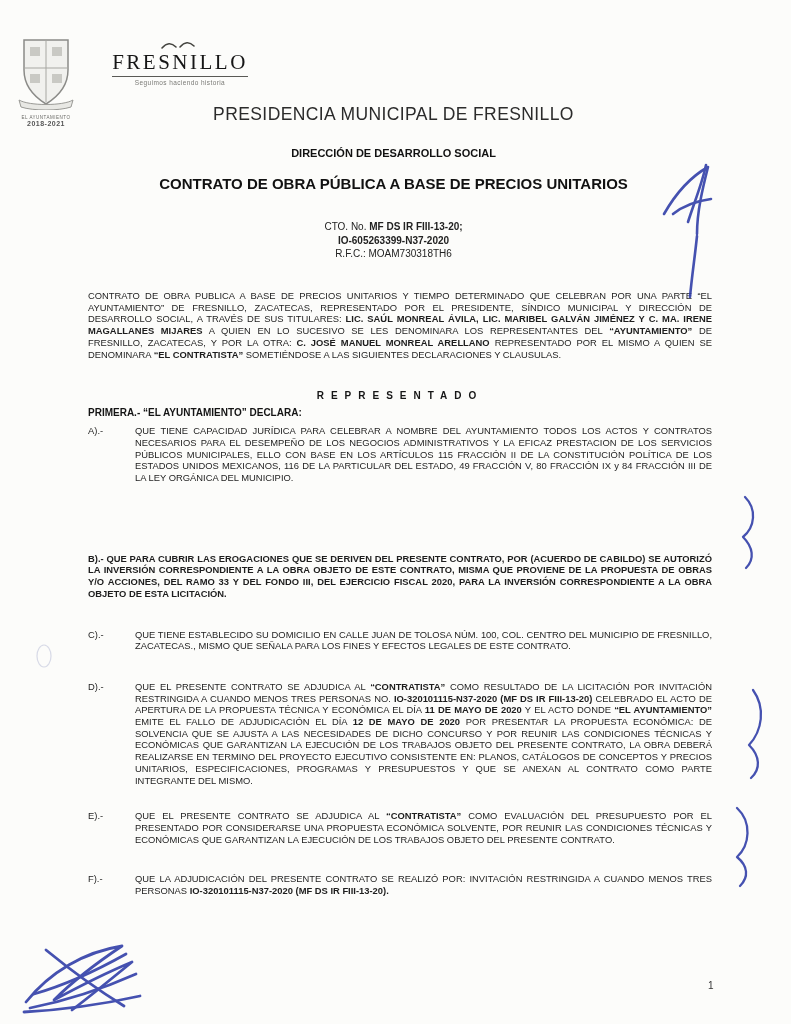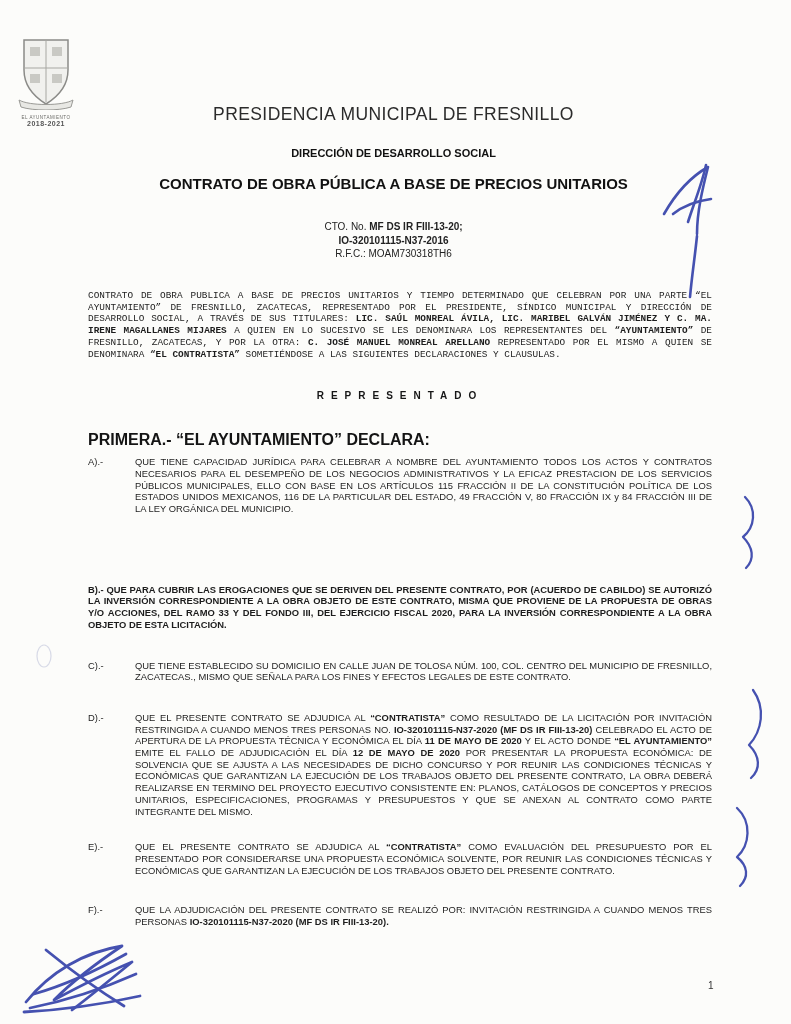--- a/index.html
+++ b/index.html
@@ -31,28 +31,28 @@
   
   .titles { position:absolute; left:0; right:4px; top:104px; text-align:center; }
   .t-main { font-size:17.5px; font-weight:normal; letter-spacing:.4px; color:#2b2b2b; margin:0 0 22px; }
   .t-sub  { font-size:11px; font-weight:bold; color:#111; margin:0 0 16px; }
   .t-doc  { font-size:15px;  font-weight:bold; color:#111; margin:0 0 28px; }
   .t-cto  { font-size:10px; line-height:13.5px; color:#222; }
   .t-cto .b { font-weight:bold; }
 
   
   .doc { position:absolute; left:88px; width:624px; top:290px; }
-  .para { font-size:9.4px; line-height:11.7px; text-align:justify; color:#1d1d1d;font-family:Liberation Mono, monospace; }
+  .para { font-size:9.4px; line-height:11.7px; text-align:justify; color:#1d1d1d; }
   .b { font-weight:bold; }
 
   .h-declaraciones {
     margin-top:30px; text-align:center; font-weight:bold;
     font-size:10px; letter-spacing:7px; color:#161616;
   }
-  .h-primera { margin-top:30px; font-weight:bold; font-size:16px; color:#141414; }
+  .h-primera { margin-top:6px; font-weight:bold; font-size:10px; color:#141414; }
 
   .clause { display:flex; }
   .clause-label { flex:0 0 47px; font-size:9.4px; line-height:11.7px; color:#1d1d1d; }
   .clause-body  { flex:1; font-size:9.4px; line-height:11.7px; text-align:justify; color:#1d1d1d; }
 
   .mt-a { margin-top:7px; }
   .mt-b { margin-top:22px;flex-direction:column; }
   .mt-c { margin-top:29px; }
   .mt-d { margin-top:29px; }
   .mt-e { margin-top:24px; }
@@ -75,28 +75,37 @@
       <rect x="14" y="11" width="10" height="9" fill="#c9c9c4"></rect>
       <rect x="36" y="11" width="10" height="9" fill="#c9c9c4"></rect>
       <rect x="14" y="38" width="10" height="9" fill="#c9c9c4"></rect>
       <rect x="36" y="38" width="10" height="9" fill="#c9c9c4"></rect>
       <path d="M3,64 C13,70 47,70 57,64 L55,71 C43,75 17,75 5,71 Z" fill="#e8e8e4" stroke="#9a9a96" stroke-width="1"></path>
     </svg>
     <div class="cap1">EL AYUNTAMIENTO</div>
     <div class="cap2">2018-2021</div>
   </div>
 
+  <div class="logo-fresnillo">
+    <svg class="birds" width="44" height="13" viewBox="0 0 44 13">
+      <path d="M4,10 Q11,2 18,9" fill="none" stroke="#44443f" stroke-width="1.6" stroke-linecap="round"></path>
+      <path d="M22,9 Q29,1 36,8" fill="none" stroke="#44443f" stroke-width="1.6" stroke-linecap="round"></path>
+    </svg>
+    <div class="wordmark">FRESNILLO</div>
+    <div class="rule"></div>
+    <div class="tagline">Seguimos haciendo historia</div>
+  </div>
 
   <div class="titles">
     <h1 class="t-main">PRESIDENCIA MUNICIPAL DE FRESNILLO</h1>
     <h2 class="t-sub">DIRECCIÓN DE DESARROLLO SOCIAL</h2>
     <h3 class="t-doc">CONTRATO DE OBRA PÚBLICA A BASE DE PRECIOS UNITARIOS</h3>
     <div class="t-cto">
       <div><span>CTO. No. </span><span class="b">MF DS IR FIII-13-20;</span></div>
-      <div class="b">IO-320101115-N37-2016</div>
+      <div class="b">IO-605263399-N37-2020</div>
       <div><span>R.F.C.: </span><span>MOAM730318TH6</span></div>
     </div>
   </div>
 
   <div class="doc">
 
     <p class="para" style="margin:0"><span>CONTRATO DE OBRA PUBLICA A BASE DE PRECIOS UNITARIOS Y TIEMPO DETERMINADO QUE CELEBRAN POR UNA PARTE “EL AYUNTAMIENTO” DE FRESNILLO, ZACATECAS, REPRESENTADO POR EL PRESIDENTE, SÍNDICO MUNICIPAL Y DIRECCIÓN DE DESARROLLO SOCIAL, A TRAVÉS DE SUS TITULARES: </span><span class="b">LIC. SAÚL MONREAL ÁVILA, LIC. MARIBEL GALVÁN JIMÉNEZ Y C. MA. IRENE MAGALLANES MIJARES</span><span> A QUIEN EN LO SUCESIVO SE LES DENOMINARA LOS REPRESENTANTES DEL </span><span class="b">“AYUNTAMIENTO”</span><span> DE FRESNILLO, ZACATECAS, Y POR LA OTRA: </span><span class="b">C. JOSÉ MANUEL MONREAL ARELLANO</span><span> REPRESENTADO POR   EL MISMO A QUIEN SE DENOMINARA </span><span class="b">“EL CONTRATISTA”</span><span> SOMETIÉNDOSE A LAS SIGUIENTES DECLARACIONES Y CLAUSULAS.</span></p>
 
     <div class="h-declaraciones">REPRESENTADO</div>
 

